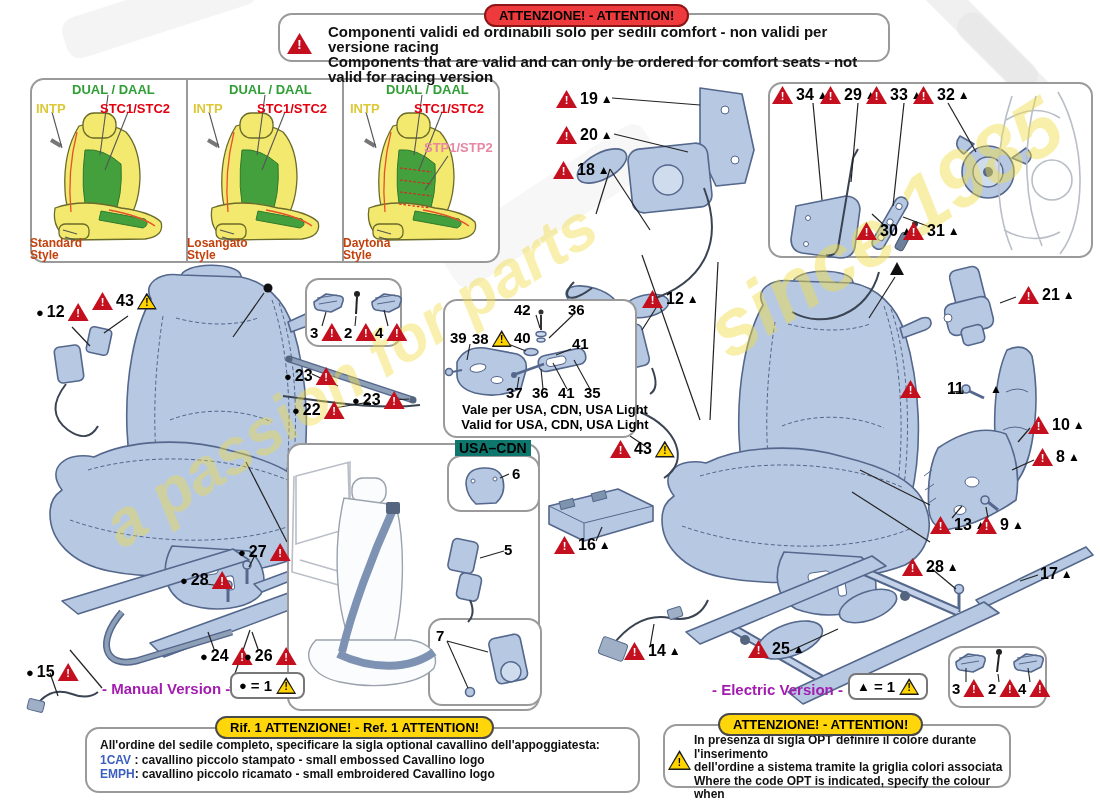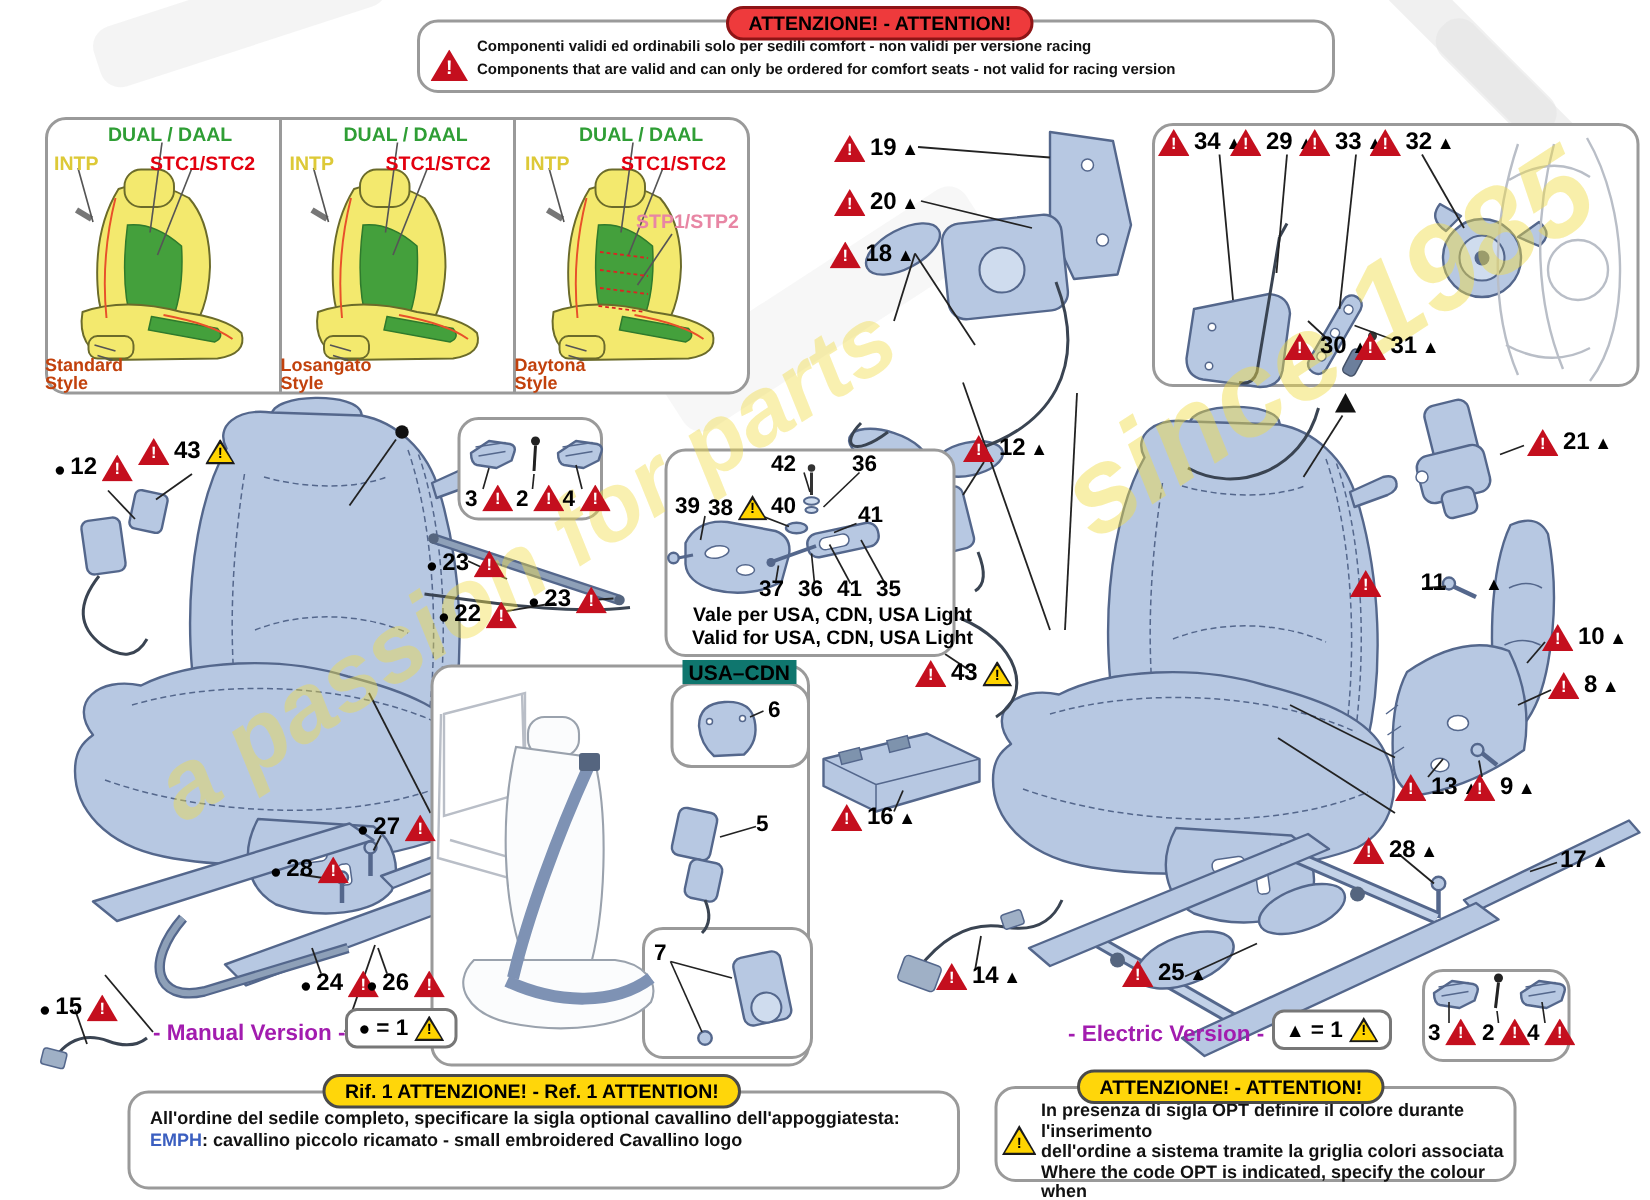--- a/index.html
+++ b/index.html
@@ -386,21 +386,21 @@
       <line x1="447" y1="641" x2="488" y2="652"></line>
         <line x1="447" y1="641" x2="468" y2="688"></line>
     </g>
   </svg>
 
   <div class="wm" style="left:90px;top:500px;font-size:64px;transform:rotate(-33deg);transform-origin:0 0;opacity:.42;">a passion for parts</div>
   <div class="wm" style="left:690px;top:300px;font-size:80px;transform:rotate(-33deg);transform-origin:0 0;opacity:.45;">since 1985</div>
 
   <div class="pill red" style="left:484px;top:4px;">ATTENZIONE! - ATTENTION!</div>
   <span class="rtri big" style="position:absolute;left:287px;top:33px;z-index:5;"></span>
-  <div class="note" style="left:318px;top:24px;width:560px;font-size:10px;line-height:15px;z-index:5;">
+  <div class="note" style="left:328px;top:24px;width:560px;font-size:15px;line-height:15px;z-index:5;">
     <div>Componenti validi ed ordinabili solo per sedili comfort - non validi per versione racing</div>
     <div>Components that are valid and can only be ordered for comfort seats - not valid for racing version</div>
   </div>
 
   <div class="lab green" style="left:72px;top:82px;">DUAL / DAAL</div>
   <div class="lab yel" style="left:36px;top:101px;">INTP</div>
   <div class="lab red" style="left:100px;top:101px;">STC1/STC2</div>
   <div class="cap" style="left:30px;top:237px;width:157px;"><span>Standard</span><br><span>Style</span></div>
 
   <div class="lab green" style="left:229px;top:82px;">DUAL / DAAL</div>
@@ -659,20 +659,21 @@
   <div class="vertext" style="left:712px;top:681px;">- Electric Version -</div>
   <div class="eqbox" style="left:848px;top:673px;">
     <span class="suf" style="font-size:13px;">▲</span>
     <span>= 1</span>
     <span class="ytri"></span>
   </div>
 
   <div class="pill yellow" style="left:215px;top:716px;">Rif. 1 ATTENZIONE! - Ref. 1 ATTENTION!</div>
   <div class="note" style="left:100px;top:738px;width:530px;">
     <div>All'ordine del sedile completo, specificare la sigla optional cavallino dell'appoggiatesta:</div>
+    <div><span class="code">1CAV</span><span> : </span><span>cavallino piccolo stampato - small embossed Cavallino logo</span></div>
     <div><span class="code">EMPH</span><span>: </span><span>cavallino piccolo ricamato - small embroidered Cavallino logo</span></div>
   </div>
 
   <div class="pill yellow" style="left:718px;top:713px;">ATTENZIONE! - ATTENTION!</div>
   <span class="ytri big" style="position:absolute;left:668px;top:750px;z-index:5;"></span>
   <div class="note" style="left:694px;top:734px;width:310px;font-size:12px;line-height:13.5px;">
     <div>In presenza di sigla OPT definire il colore durante l'inserimento</div>
     <div>dell'ordine a sistema tramite la griglia colori associata</div>
     <div>Where the code OPT is indicated, specify the colour when</div>
 

